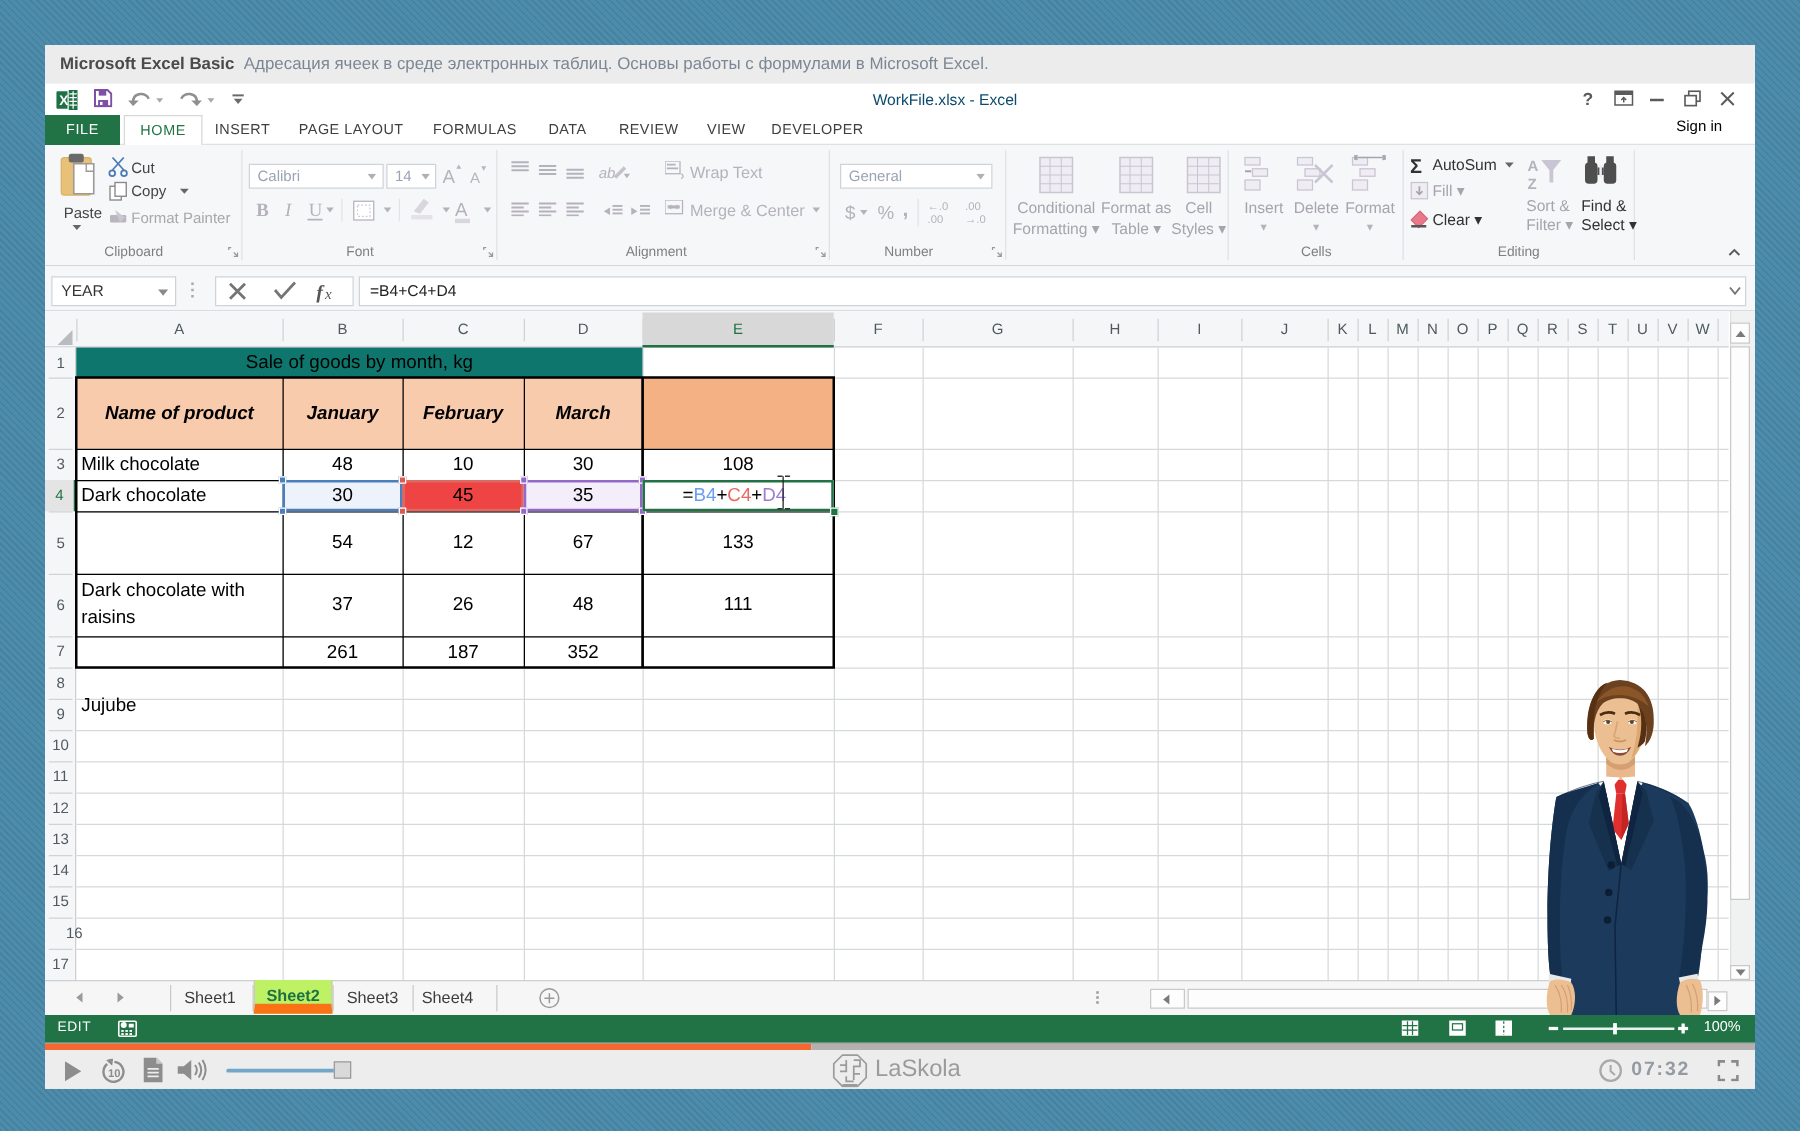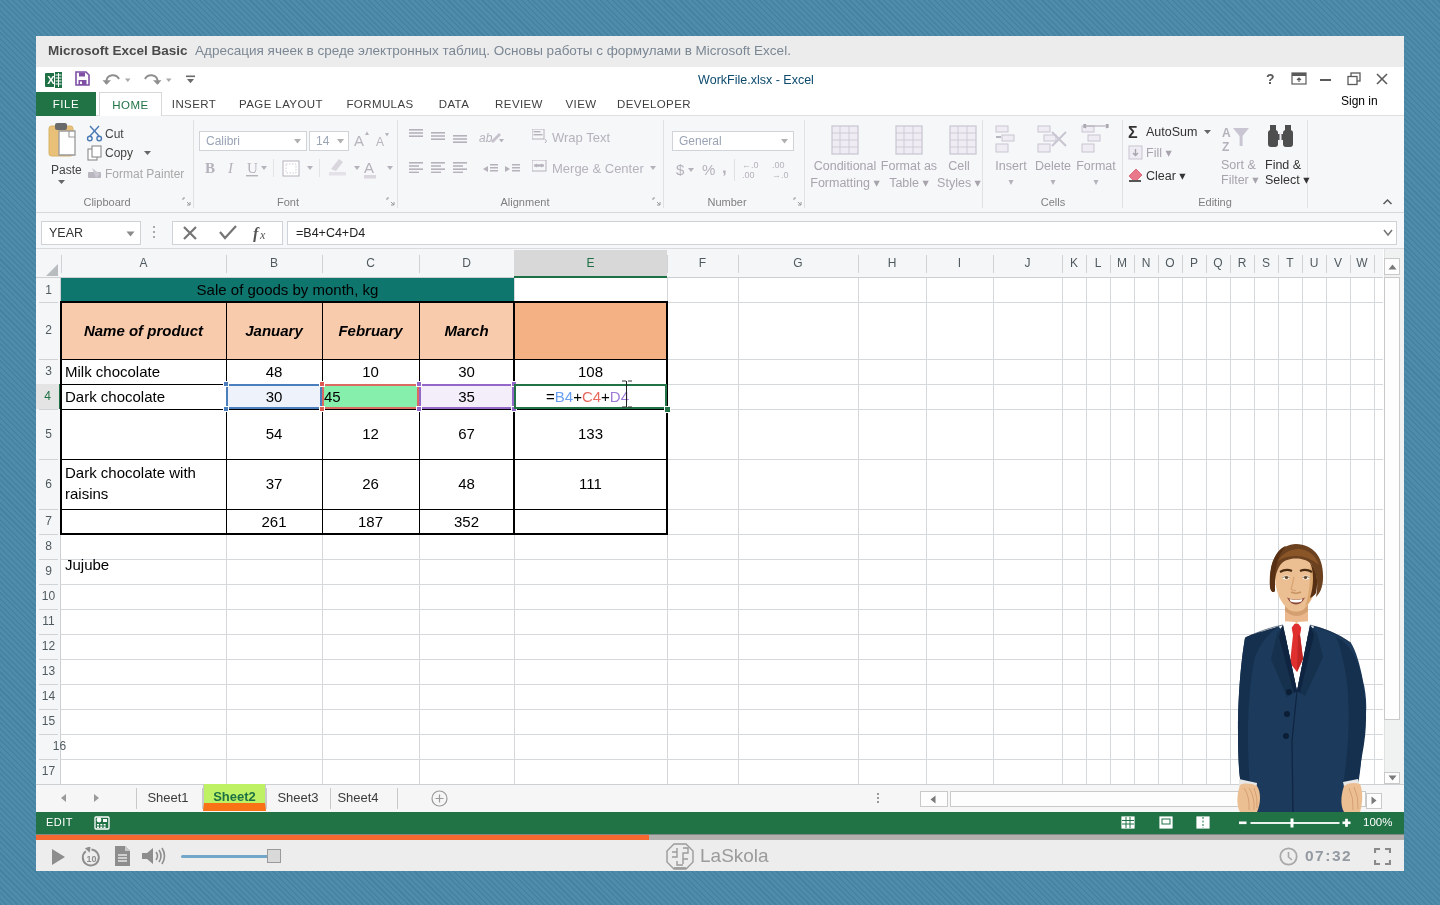--- a/index.html
+++ b/index.html
@@ -584,21 +584,21 @@
       <line x1="2" y1="84.5" x2="608" y2="84.5" stroke="#000" stroke-width="1"></line>
       <line x1="2" y1="109.5" x2="608" y2="109.5" stroke="#000" stroke-width="1"></line>
       <line x1="2" y1="159.5" x2="608" y2="159.5" stroke="#000" stroke-width="1"></line>
       <line x1="2" y1="209.5" x2="608" y2="209.5" stroke="#000" stroke-width="1"></line>
     </svg>
 <div style="left:190px;top:348px;width:96px;height:25px;background:#eef2fb;border:2px solid #4a7ebc;text-align:center;line-height:22px;font-size:15px;color:#000;">30</div>
 <div style="left:187px;top:345px;width:6px;height:6px;background:#4a7ebc;border:1px solid #fff;"></div>
 <div style="left:283px;top:345px;width:6px;height:6px;background:#4a7ebc;border:1px solid #fff;"></div>
 <div style="left:187px;top:370px;width:6px;height:6px;background:#4a7ebc;border:1px solid #fff;"></div>
 <div style="left:283px;top:370px;width:6px;height:6px;background:#4a7ebc;border:1px solid #fff;"></div>
-<div style="left:286px;top:348px;width:97px;height:25px;background:#86efac;border:2px solid #dd6a62;text-align:left;line-height:22px;font-size:15px;color:#000;">45</div>
+<div style="left:286px;top:348px;width:97px;height:25px;background:#ef4444;border:2px solid #dd6a62;text-align:center;line-height:22px;font-size:15px;color:#000;">45</div>
 <div style="left:283px;top:345px;width:6px;height:6px;background:#d95b52;border:1px solid #fff;"></div>
 <div style="left:380px;top:345px;width:6px;height:6px;background:#d95b52;border:1px solid #fff;"></div>
 <div style="left:283px;top:370px;width:6px;height:6px;background:#d95b52;border:1px solid #fff;"></div>
 <div style="left:380px;top:370px;width:6px;height:6px;background:#d95b52;border:1px solid #fff;"></div>
 <div style="left:383px;top:348px;width:95px;height:25px;background:#f4eefb;border:2px solid #9468c8;text-align:center;line-height:22px;font-size:15px;color:#000;">35</div>
 <div style="left:380px;top:345px;width:6px;height:6px;background:#9468c8;border:1px solid #fff;"></div>
 <div style="left:475px;top:345px;width:6px;height:6px;background:#9468c8;border:1px solid #fff;"></div>
 <div style="left:380px;top:370px;width:6px;height:6px;background:#9468c8;border:1px solid #fff;"></div>
 <div style="left:475px;top:370px;width:6px;height:6px;background:#9468c8;border:1px solid #fff;"></div>
 <div style="left:478px;top:348px;width:153px;height:25px;background:#fff;border:2px solid #217346;"></div>

